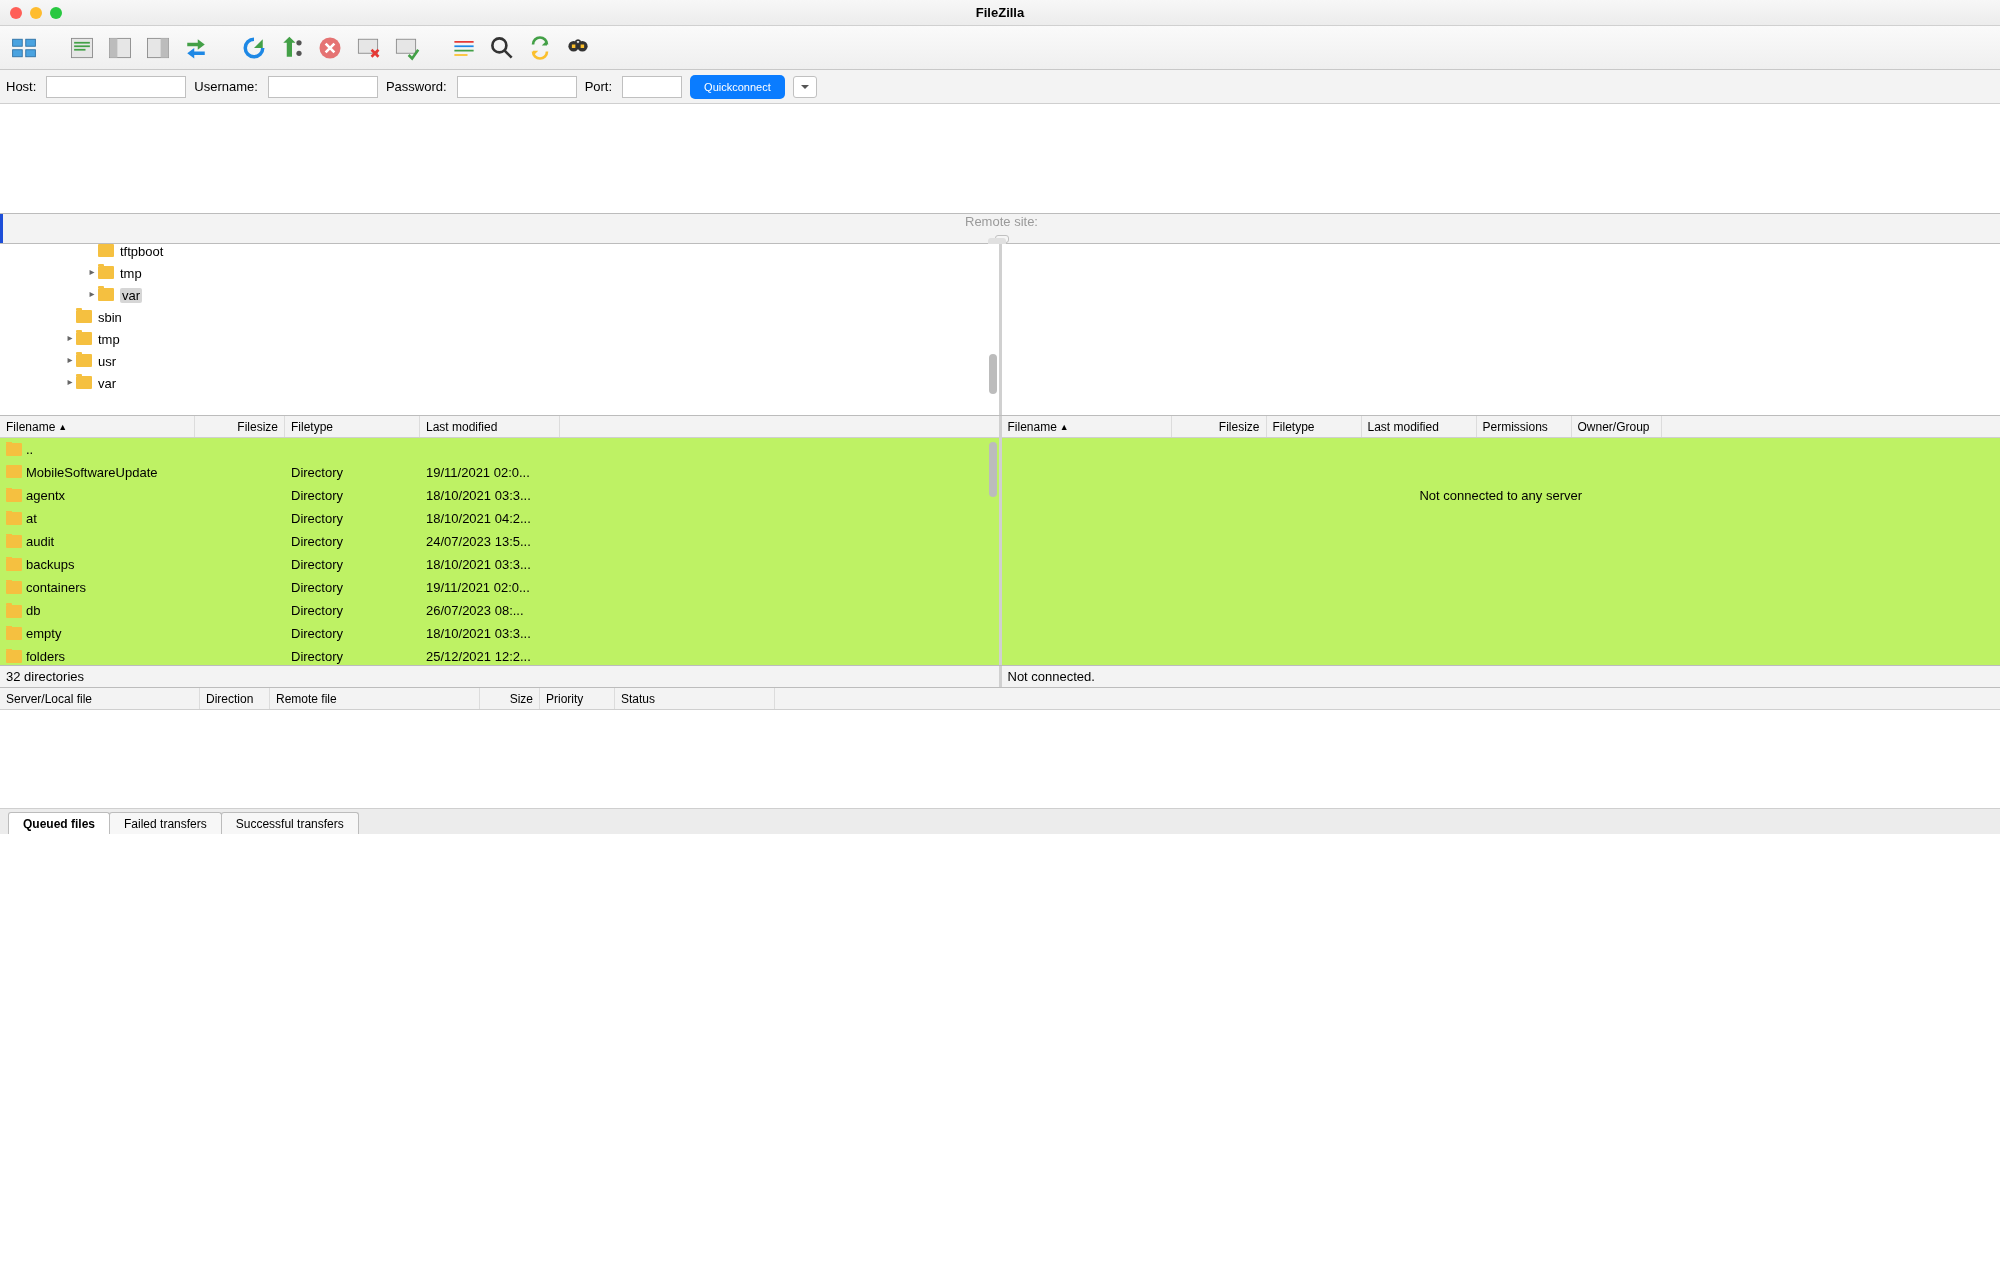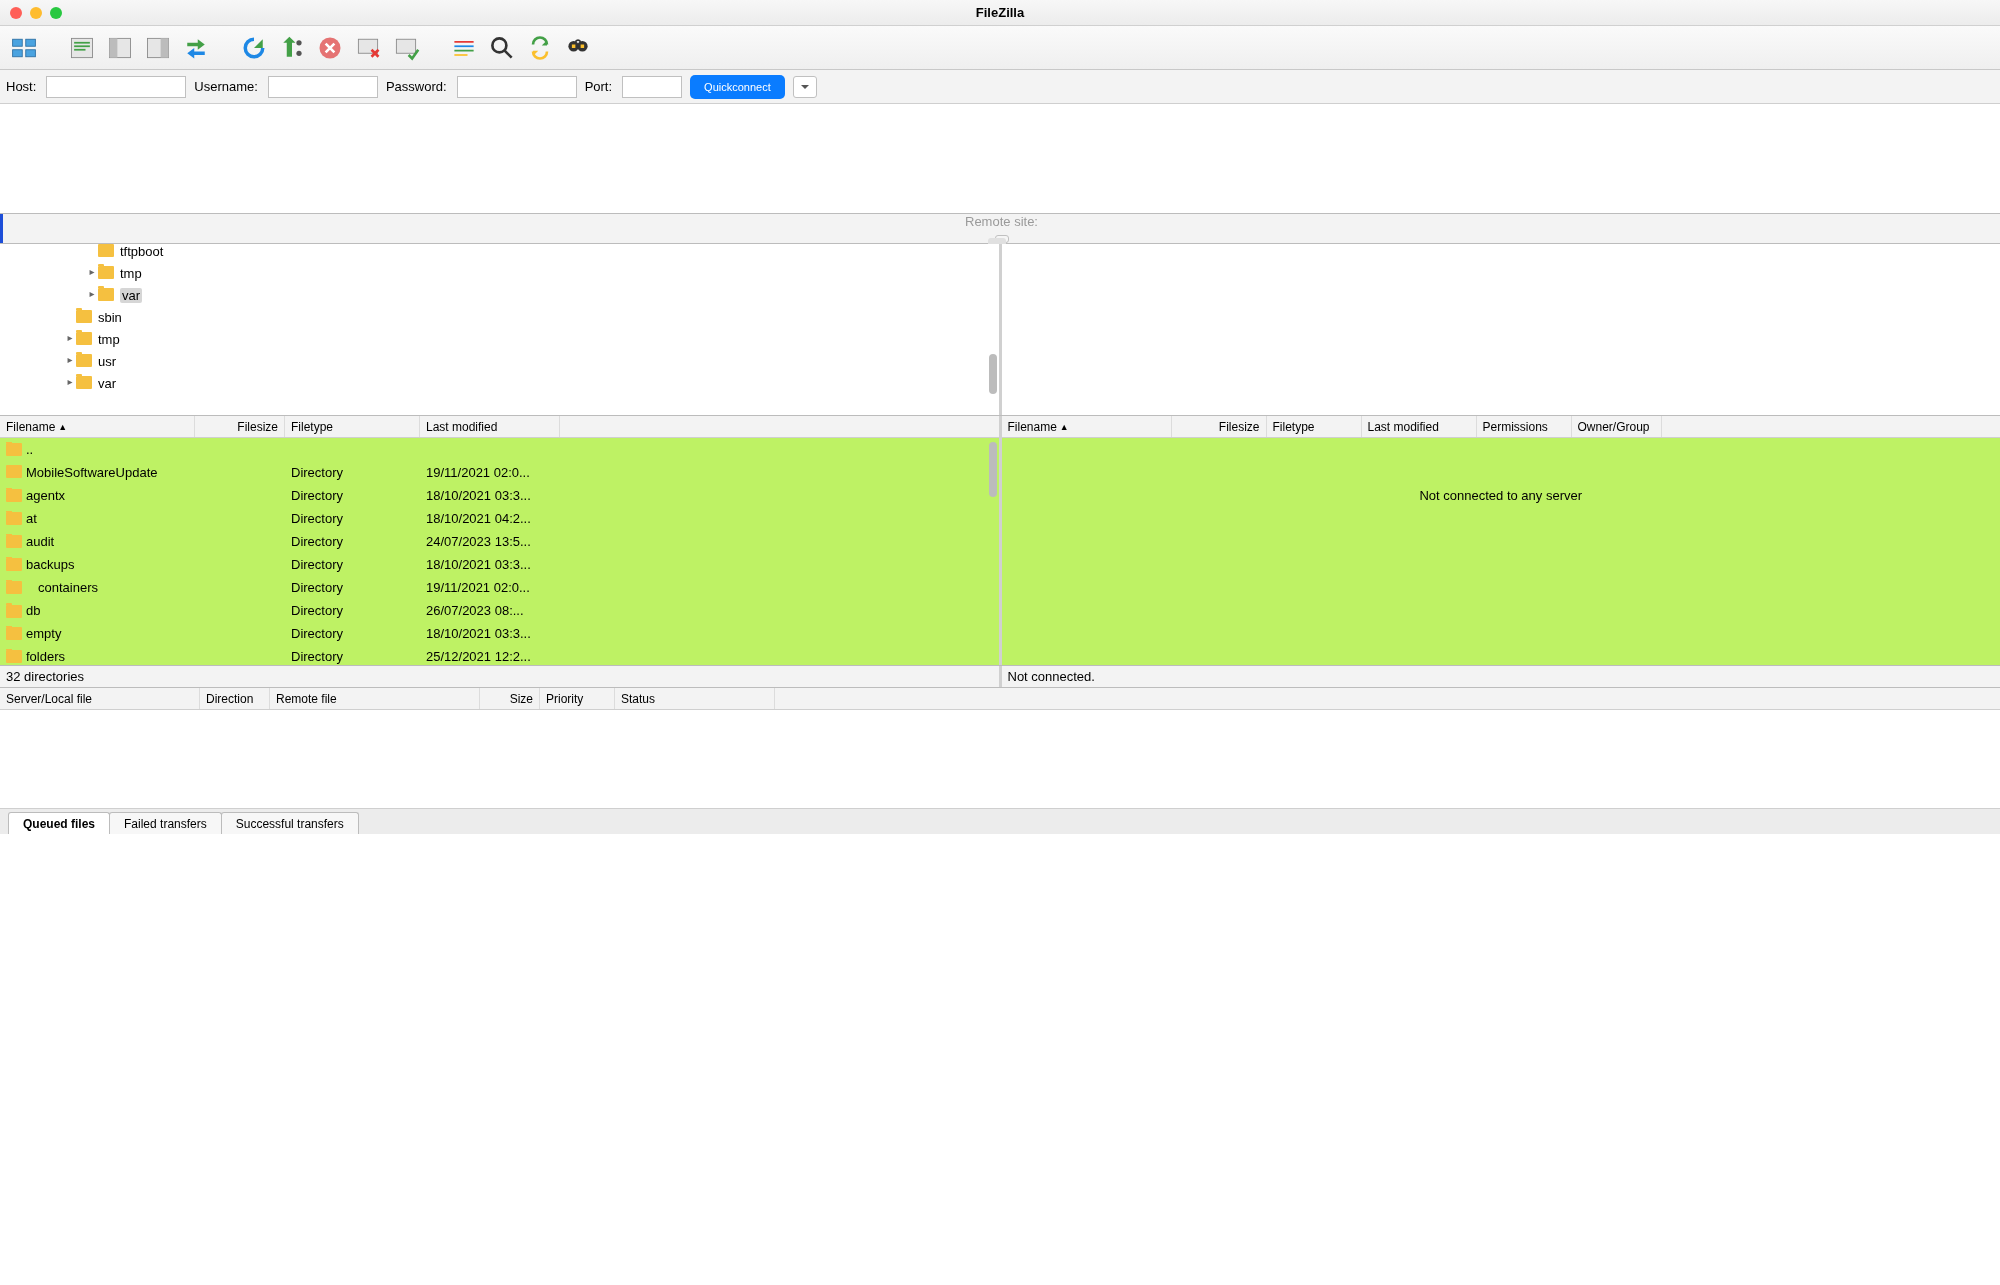--- a/index.html
+++ b/index.html
@@ -336,21 +336,21 @@
         <div class="file-row">
           <div class="fr-cell" style="width: 195px; display: flex; align-items: center;">
             <span class="fr-icon"></span>
             <span>backups</span>
           </div>
           <div class="fr-cell" style="width: 90px; text-align: right;"></div>
           <div class="fr-cell" style="width: 135px;">Directory</div>
           <div class="fr-cell" style="width: 140px;">18/10/2021 03:3...</div>
         </div>
         <div class="file-row">
-          <div class="fr-cell" style="width: 195px; display: flex; align-items: center; gap: 12px;">
+          <div class="fr-cell" style="width: 195px; display: flex; align-items: center;">
             <span class="fr-icon"></span>
             <span>containers</span>
           </div>
           <div class="fr-cell" style="width: 90px; text-align: right;"></div>
           <div class="fr-cell" style="width: 135px;">Directory</div>
           <div class="fr-cell" style="width: 140px;">19/11/2021 02:0...</div>
         </div>
         <div class="file-row">
           <div class="fr-cell" style="width: 195px; display: flex; align-items: flex-end;">
             <span class="fr-icon"></span>

